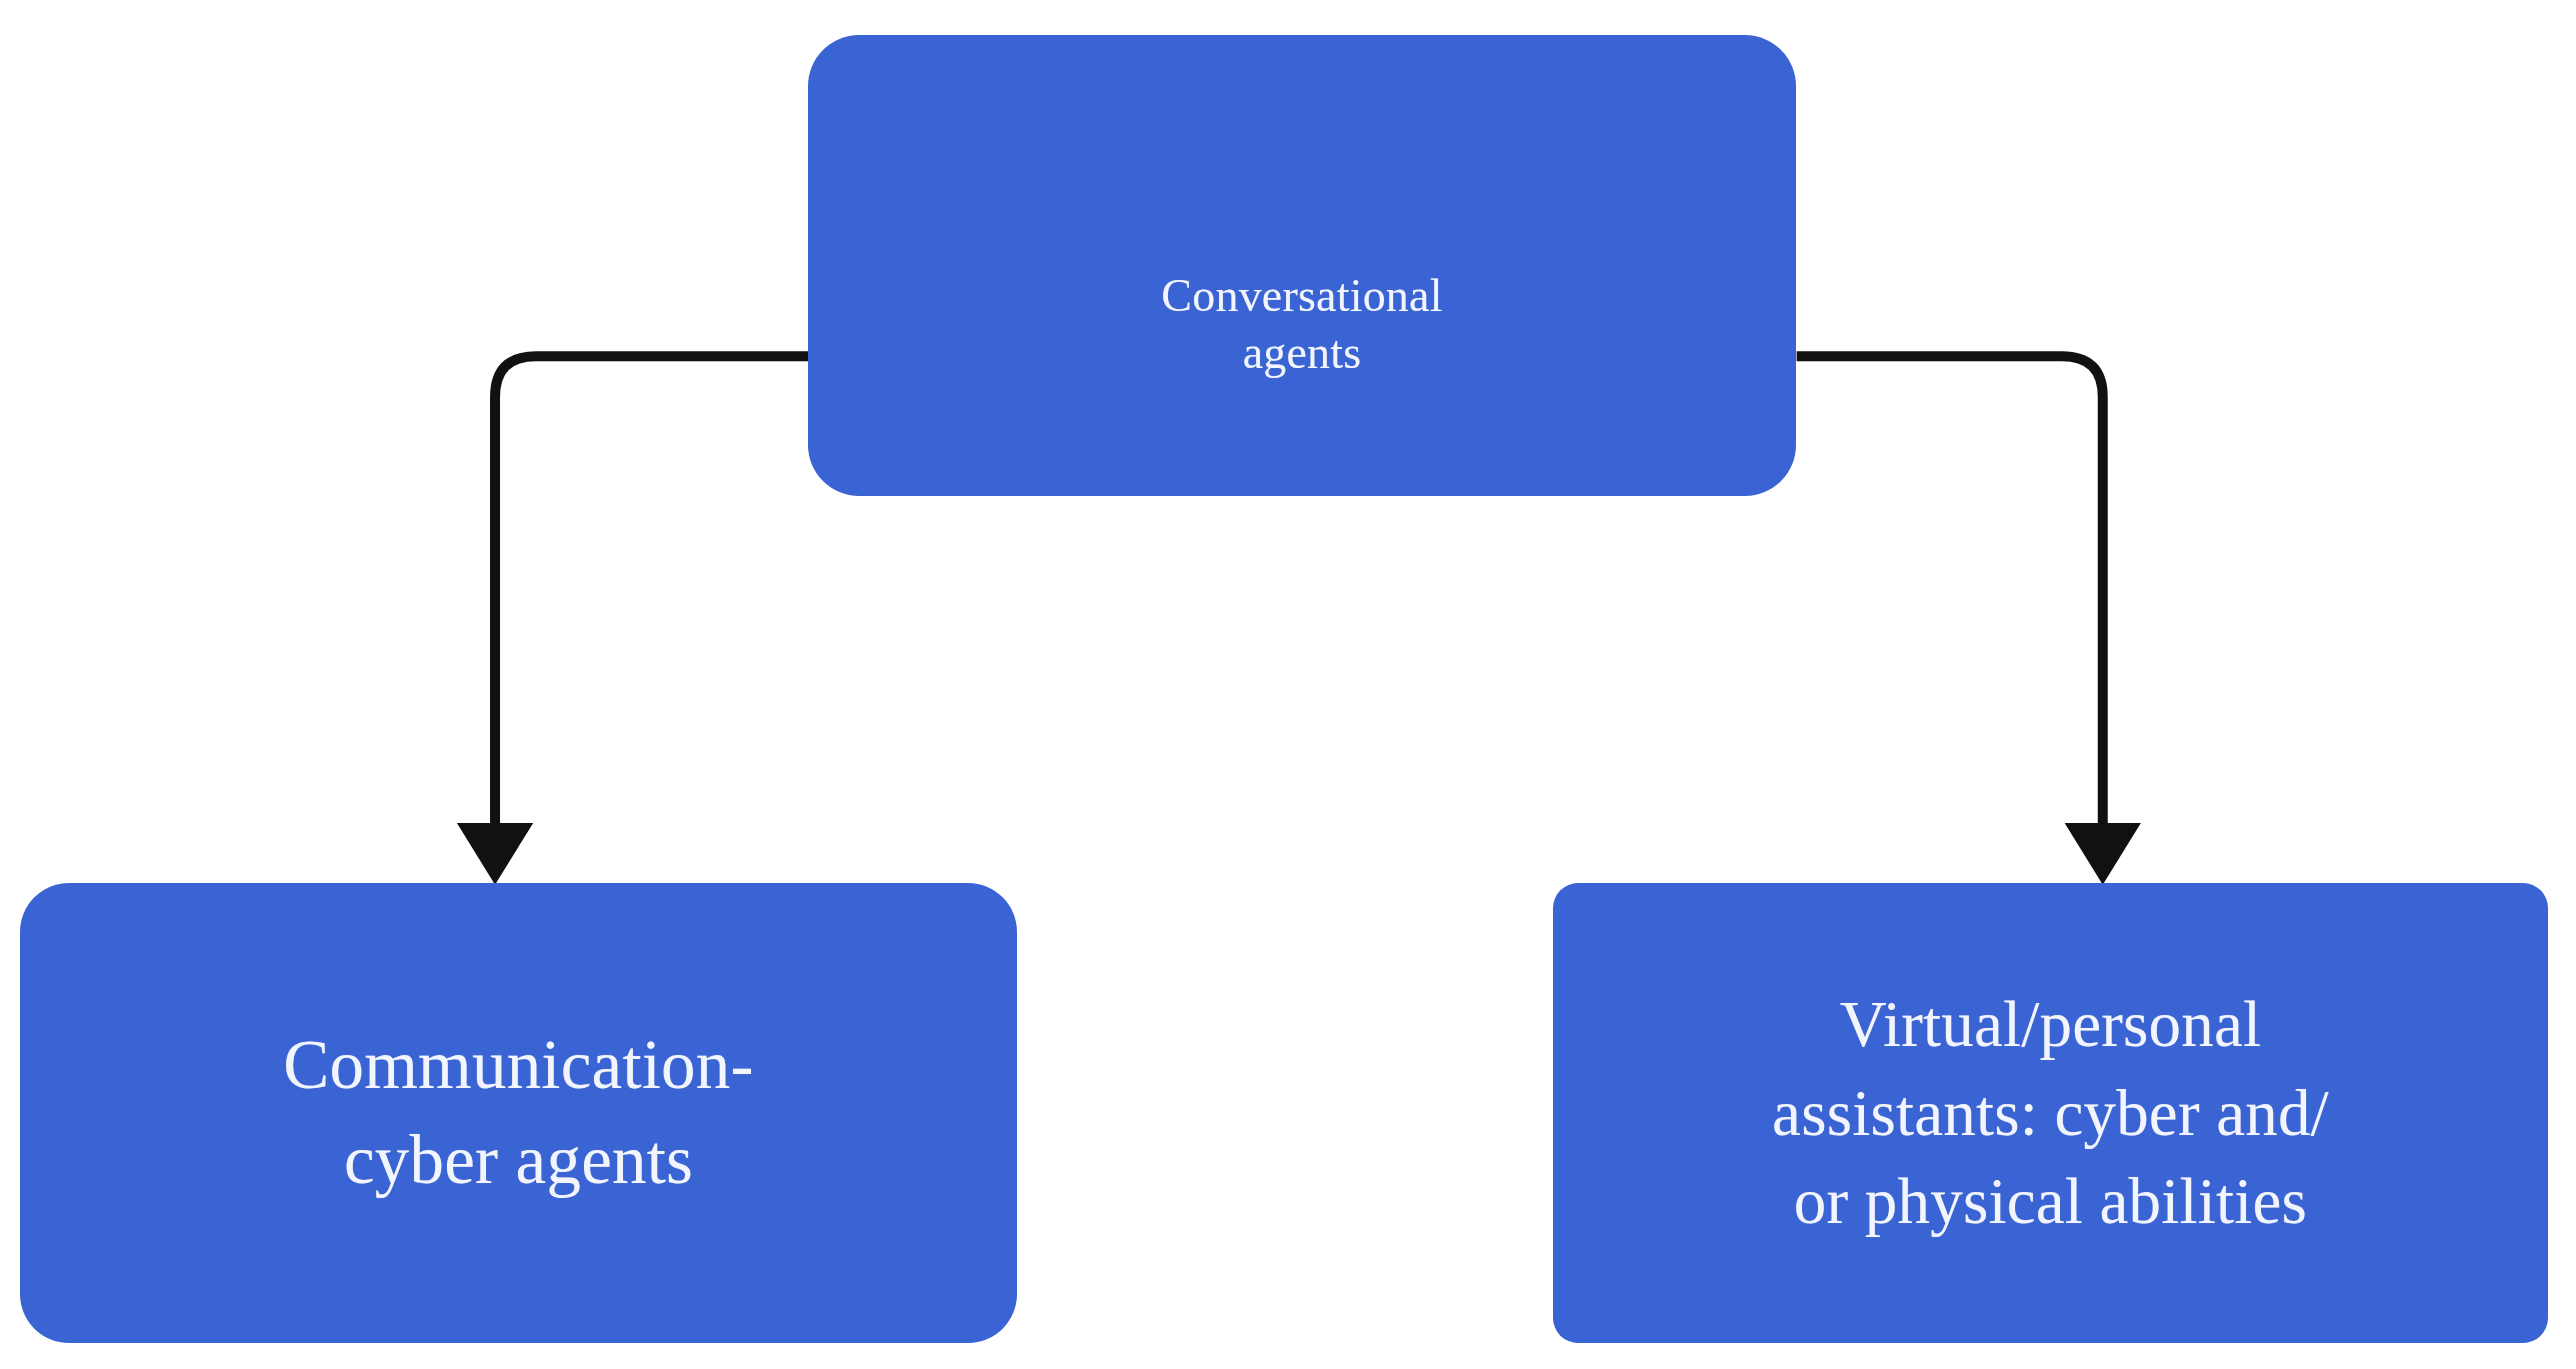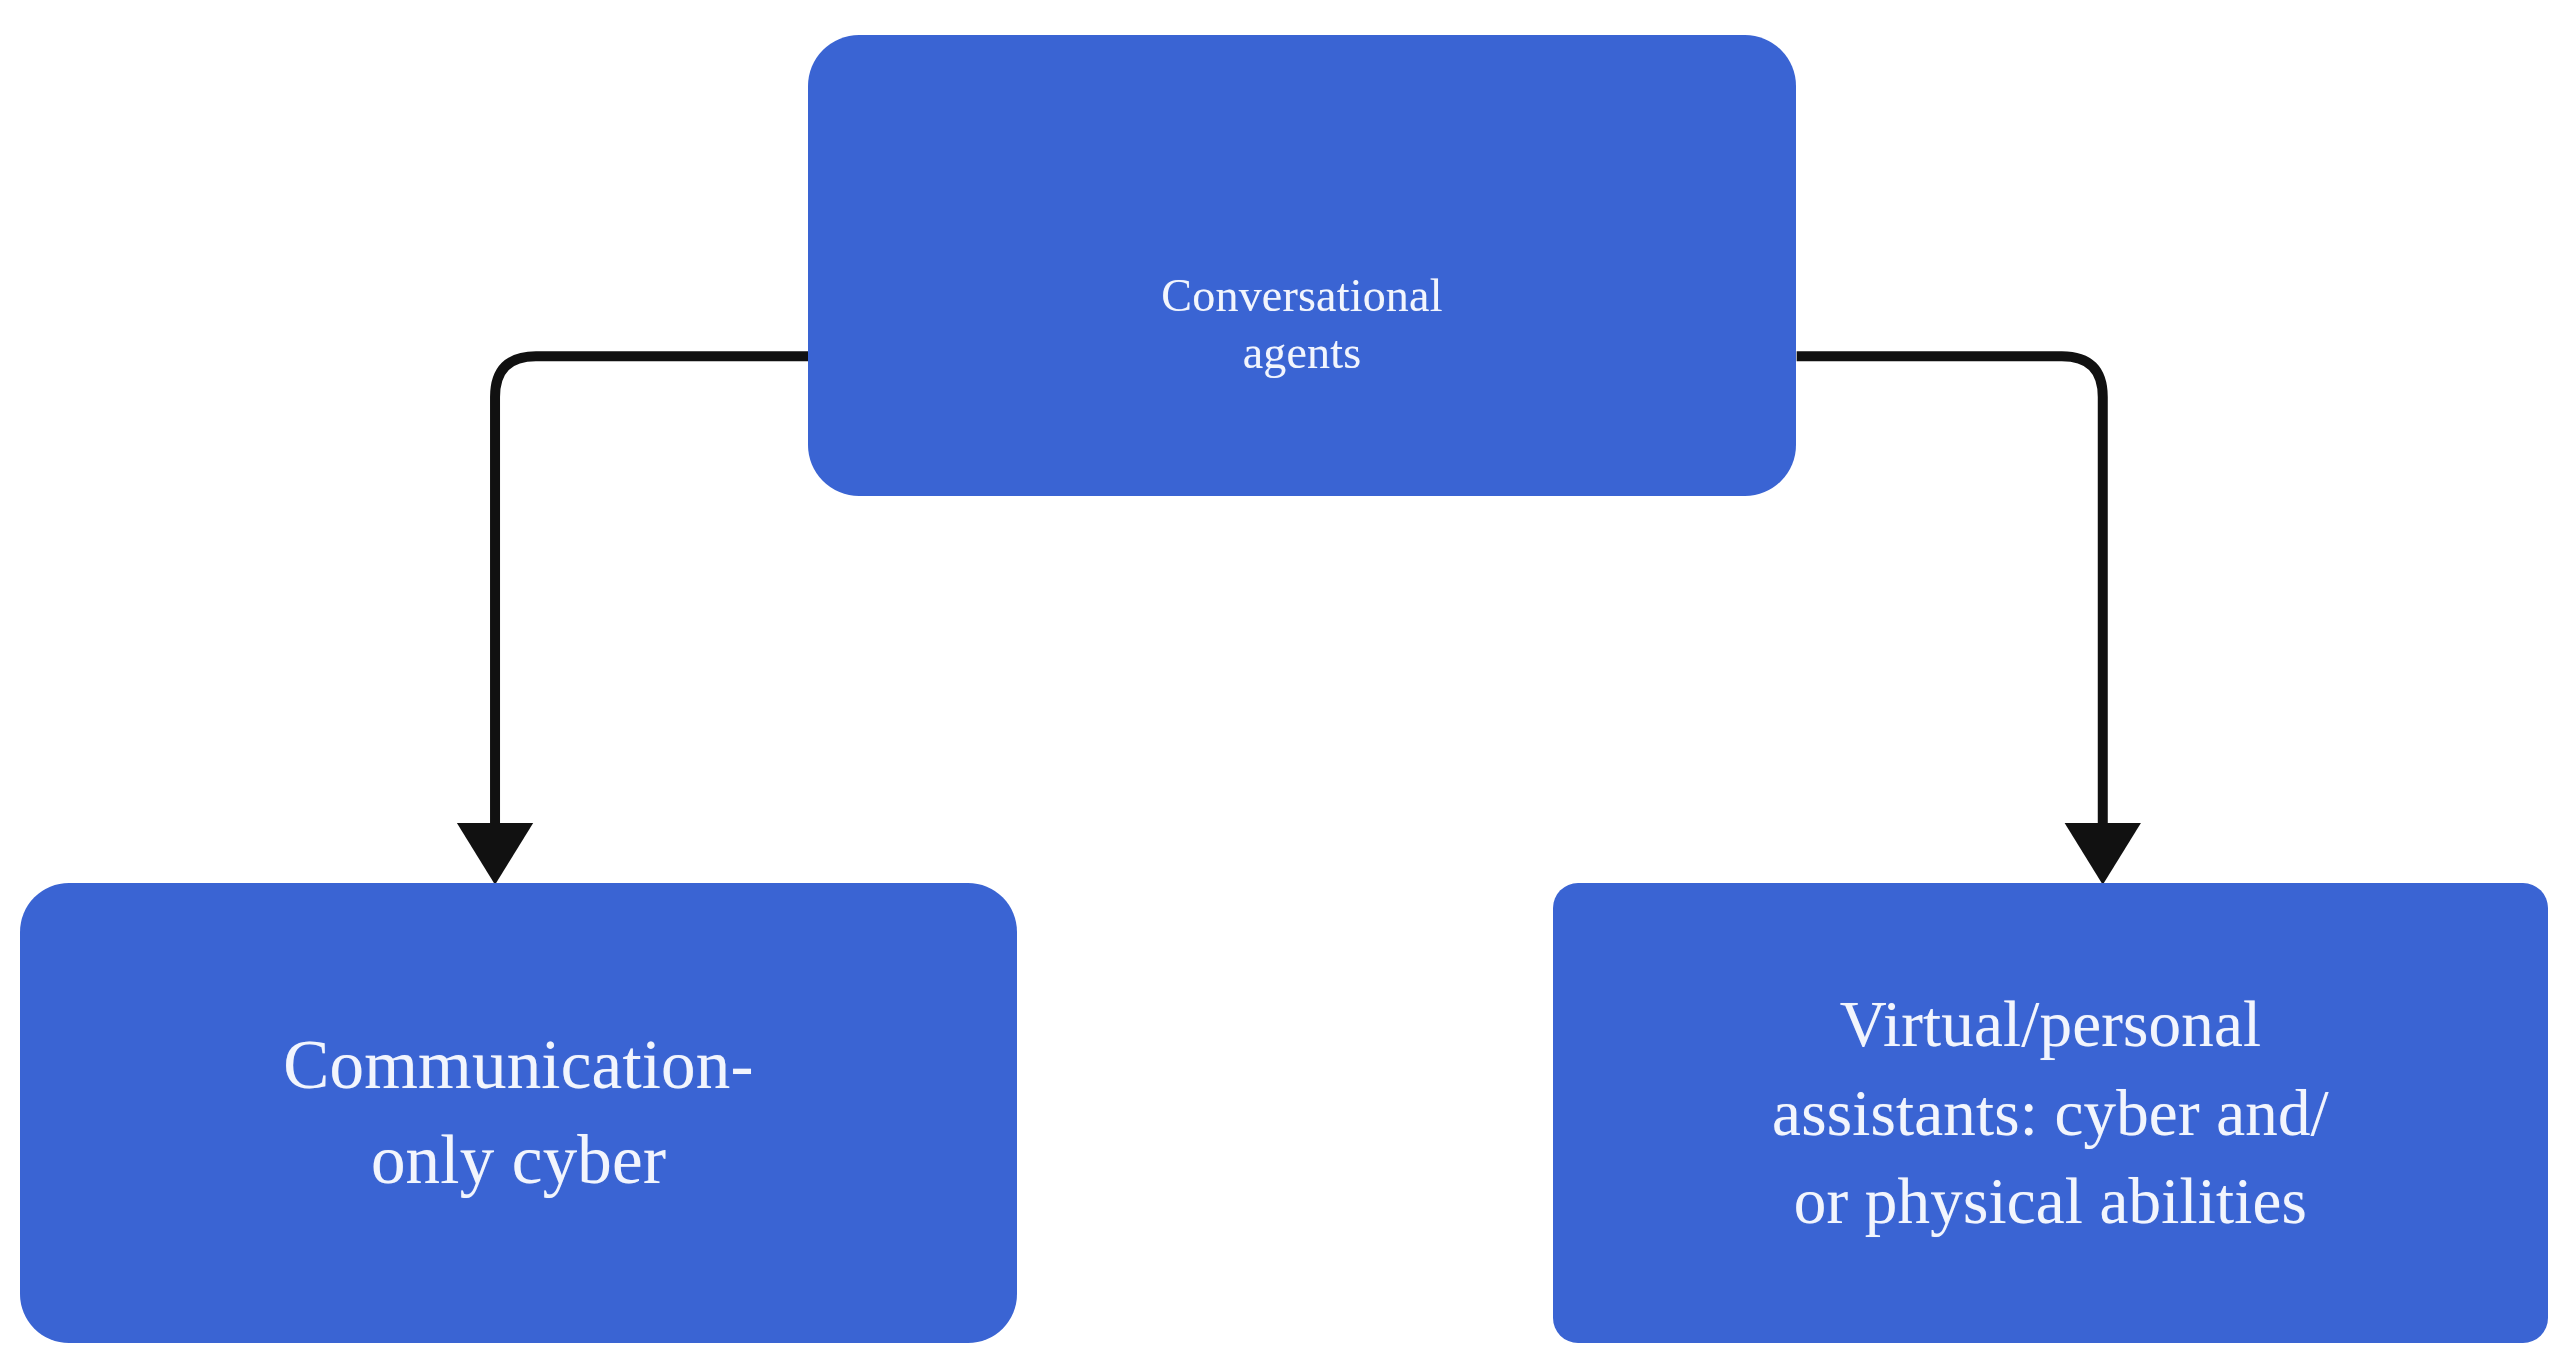--- a/index.html
+++ b/index.html
@@ -98,21 +98,21 @@
     <polygon points="2315,974 2273,906 2357,906" fill="#111111"></polygon>
   </svg>
 
   <div class="node" id="node-root">
     <span class="node-label">Conversational
 agents</span>
   </div>
 
   <div class="node" id="node-communication-only">
     <span class="node-label">Communication-
-only cyber</span>
+cyber agents</span>
   </div>
 
   <div class="node" id="node-virtual-assistants">
     <span class="node-label">Virtual/personal
 assistants: cyber and/
 or physical abilities</span>
   </div>
 
 </div>
 

